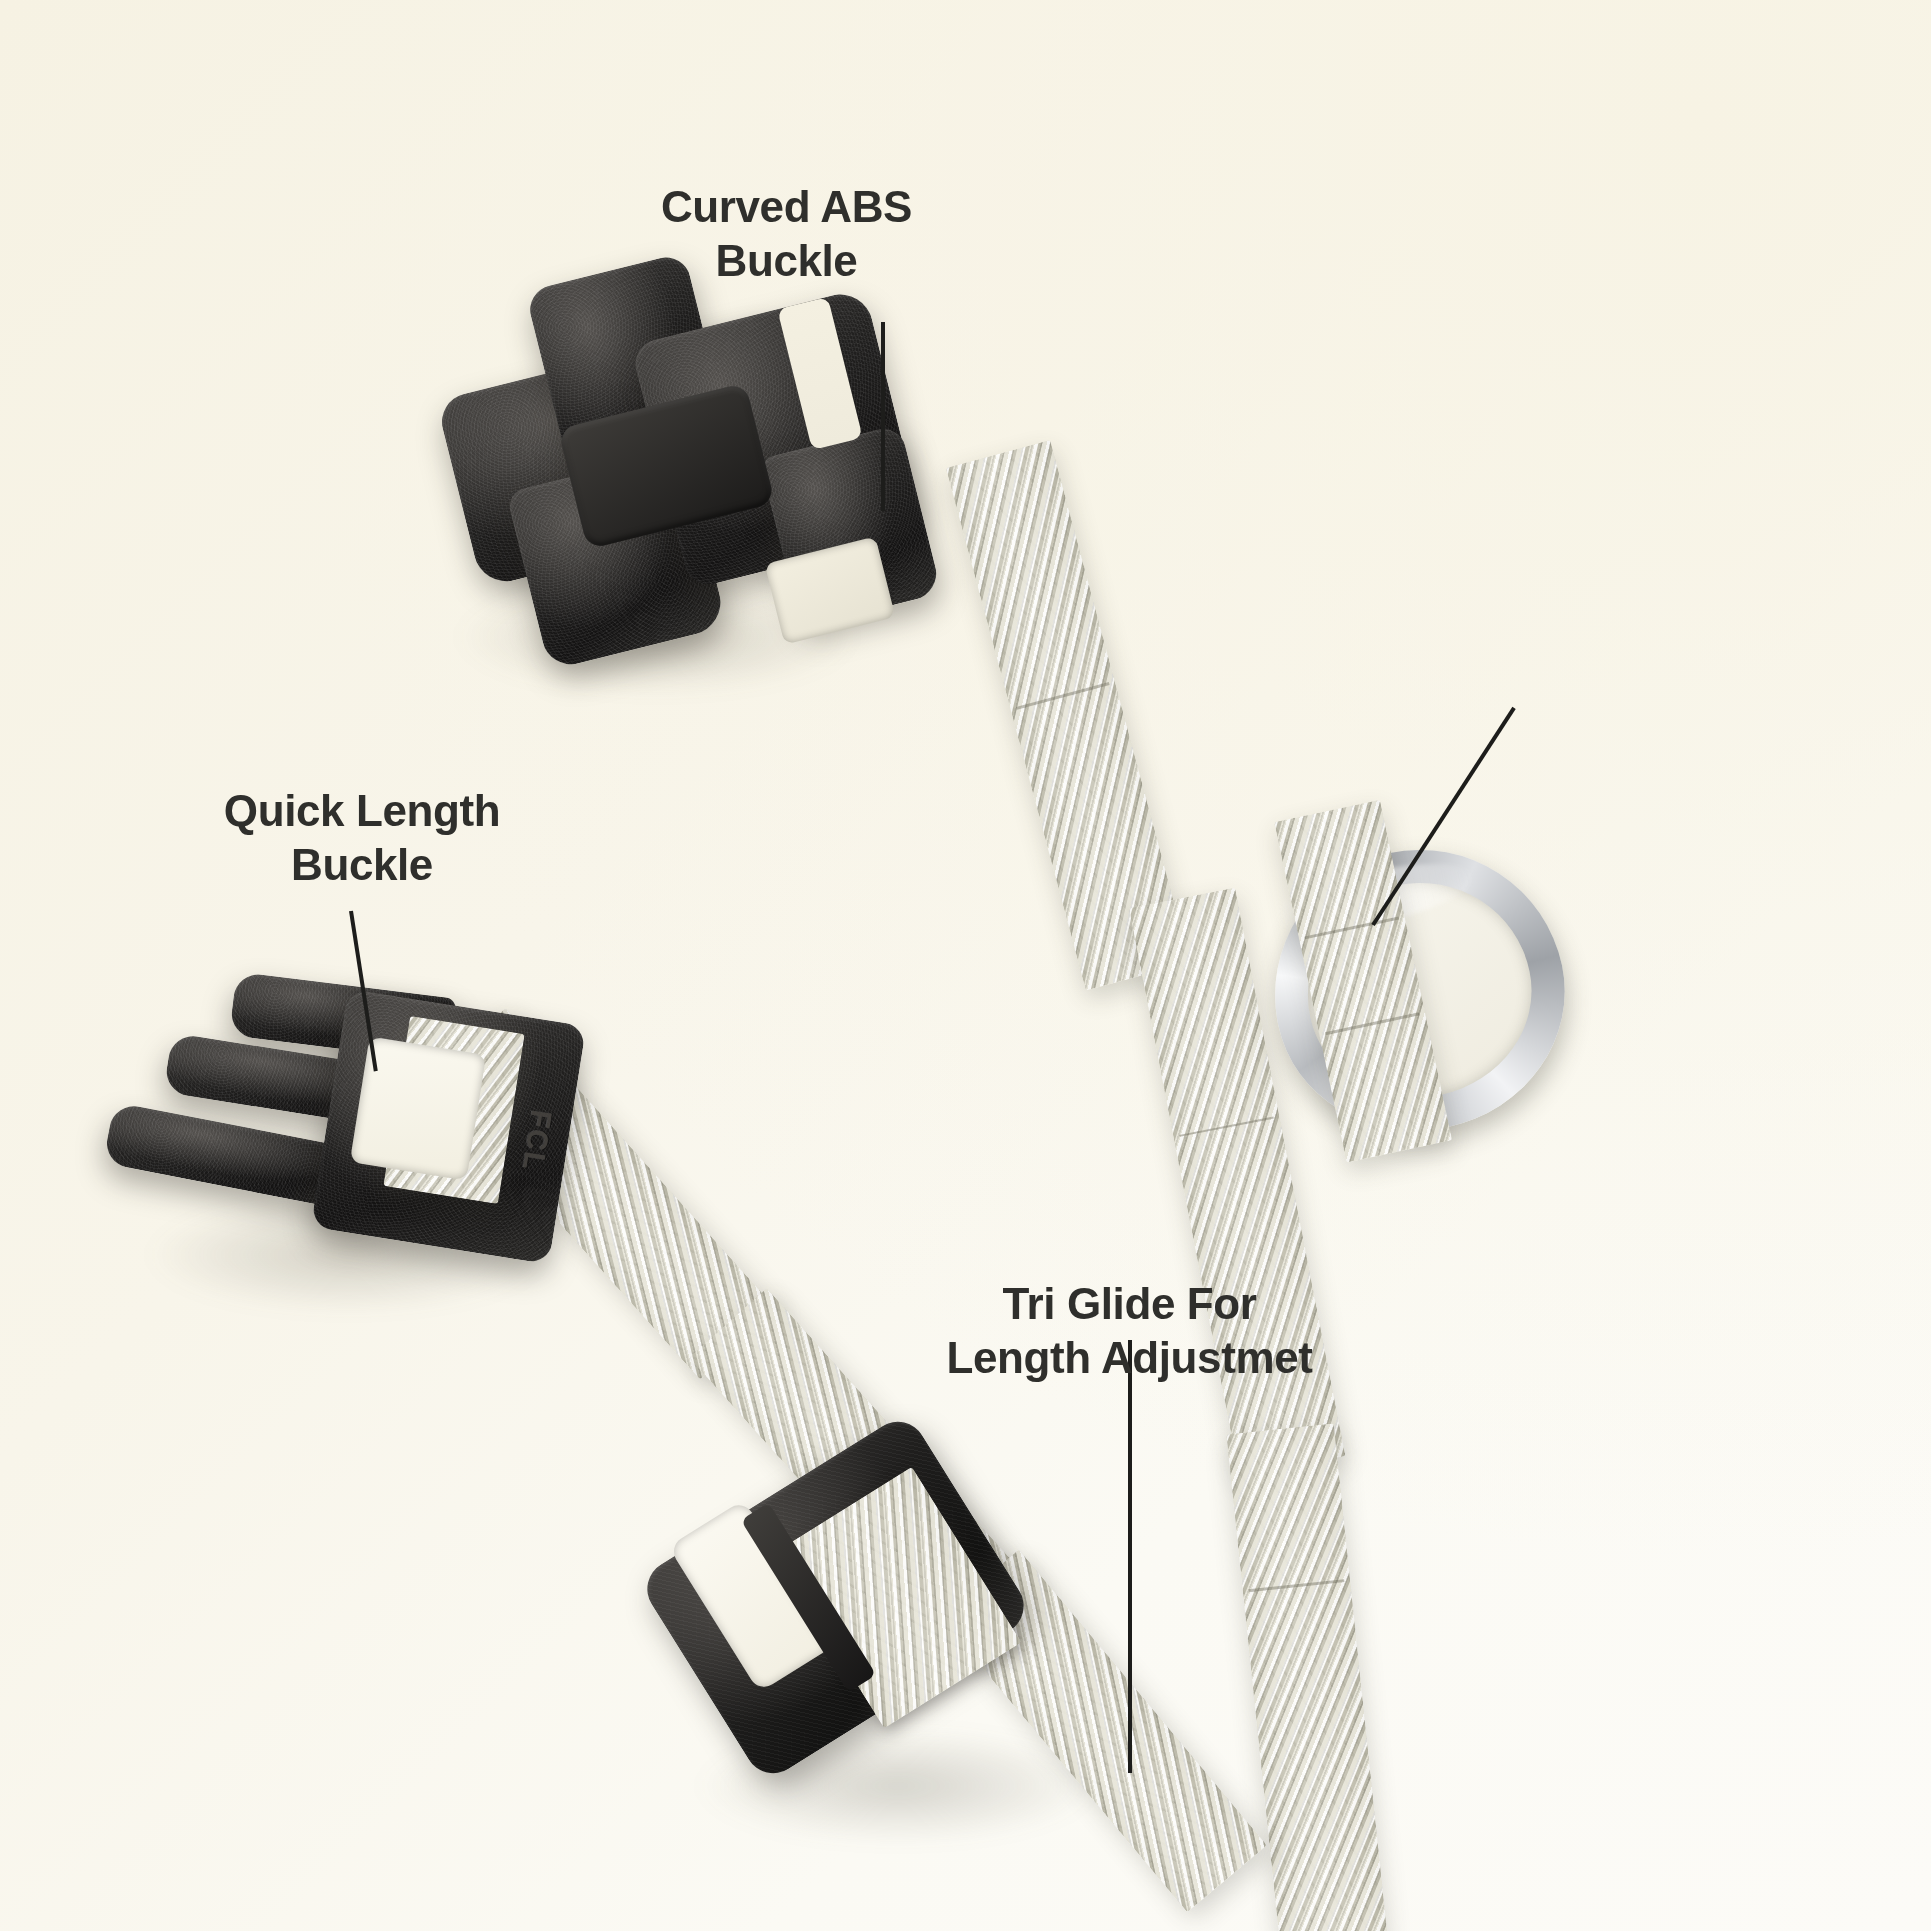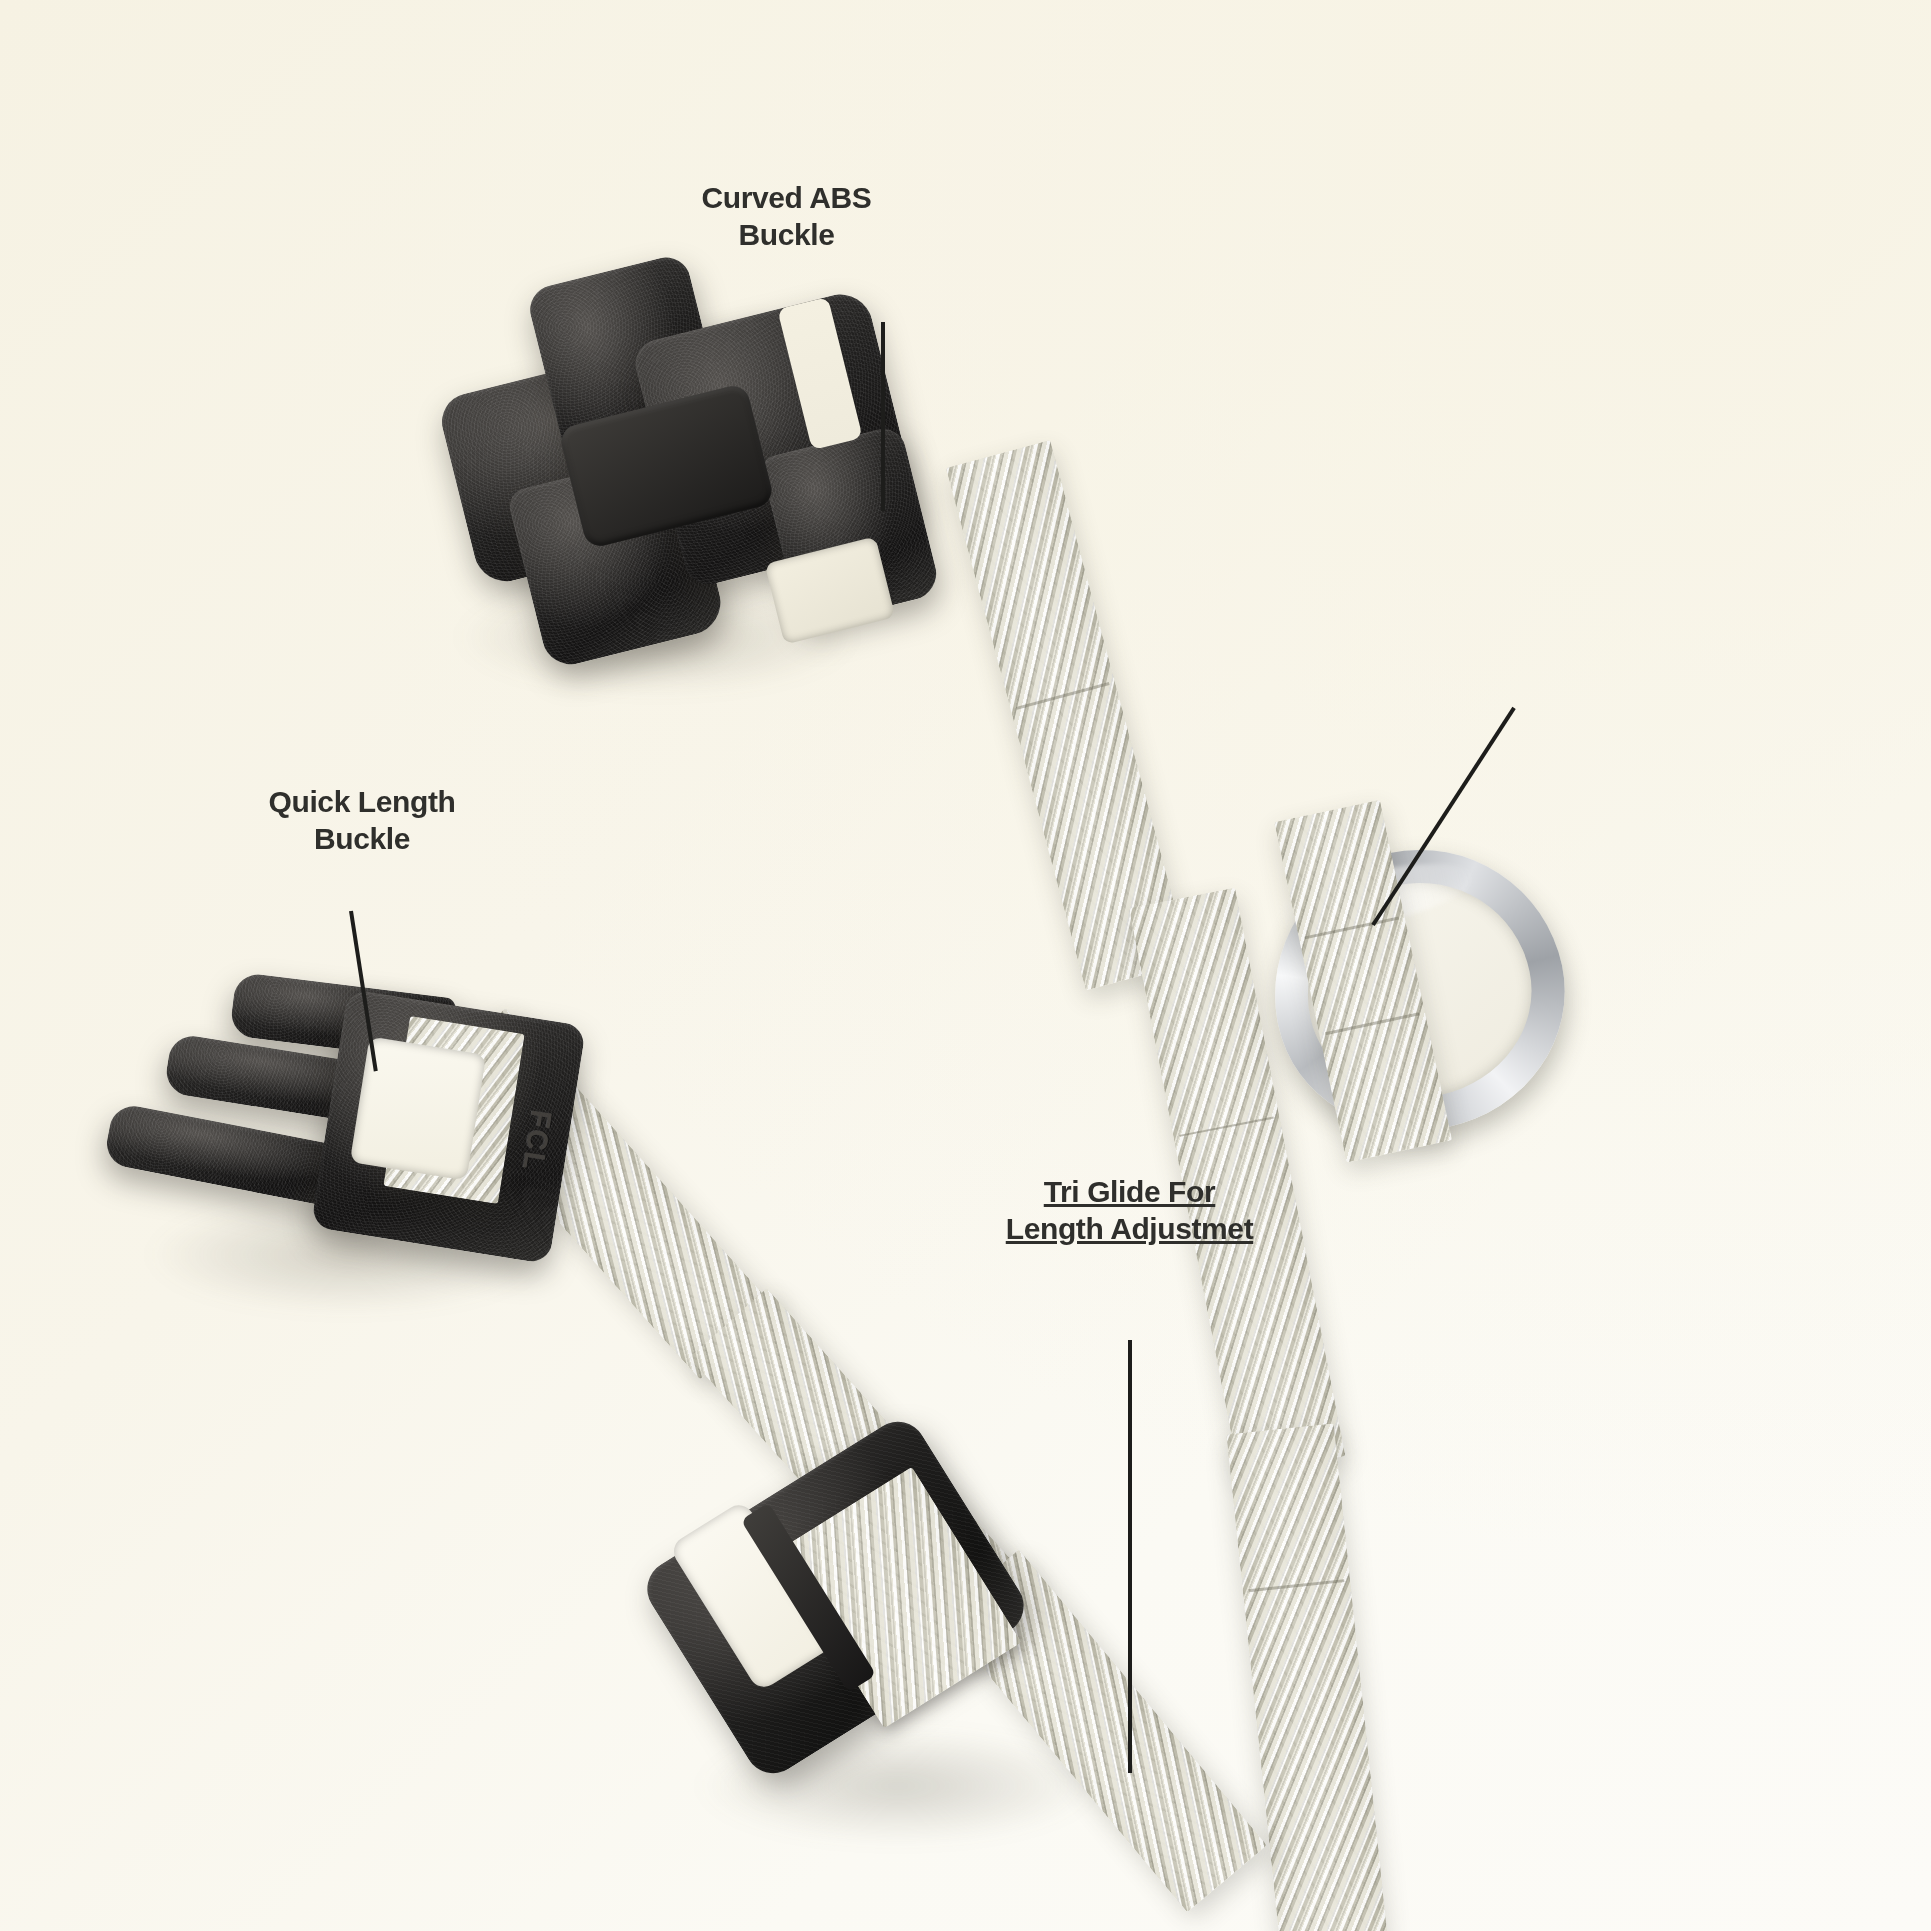--- a/index.html
+++ b/index.html
@@ -14,31 +14,31 @@
       radial-gradient(circle at 88% 6%, #f7f3e4 0%, rgba(247,243,228,0) 58%),
       linear-gradient(135deg,#f6f2e3 0%, #f8f5ea 38%, #fbfaf4 70%, #fcfbf7 100%);
     overflow:hidden;
   }
 
   
   .label{
     position:absolute;
     color:#2f2f2c;
     font-weight:700;
-    font-size:30px;
+    font-size:44px;
     line-height:1.22;
     letter-spacing:-0.4px;
     text-align:center;
     white-space:pre-line;
     -webkit-font-smoothing:antialiased;
   }
   #lbl-abs   {left:579px; top:180px; width:415px;}
   #lbl-dring {left:1357px;top:556px; width:406px;}
   #lbl-quick {left:159px; top:784px; width:406px;}
-  #lbl-tri   {left:888px; top:1174px;width:483px;text-decoration:underline;}
+  #lbl-tri   {left:888px; top:1277px;width:483px;}
 
   
   .leader{position:absolute;background:#1d1d1b;transform-origin:top center;}
 
   #lead-abs  {left:881px; top:322px; width:3.9px;  height:189px;}
   #lead-quick{left:349px; top:911px; width:3.9px;  height:162px; transform:rotate(-8.8deg);}
   #lead-tri  {left:1128px;top:1340px;width:3.9px;  height:433px;}
   #lead-dring{
     left:1371px;top:666px;width:3.9px;height:259px;
     transform:rotate(33deg);transform-origin:bottom center;

